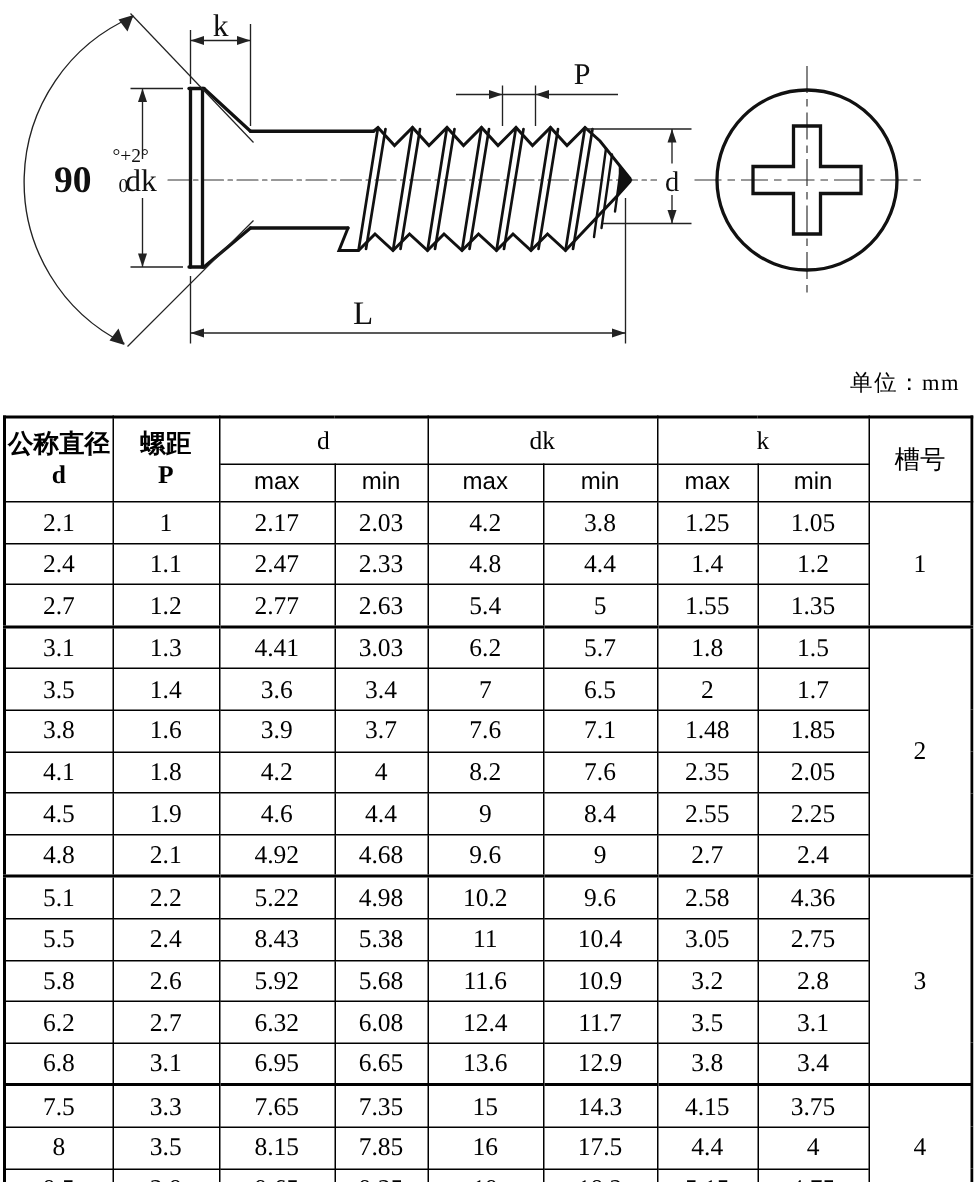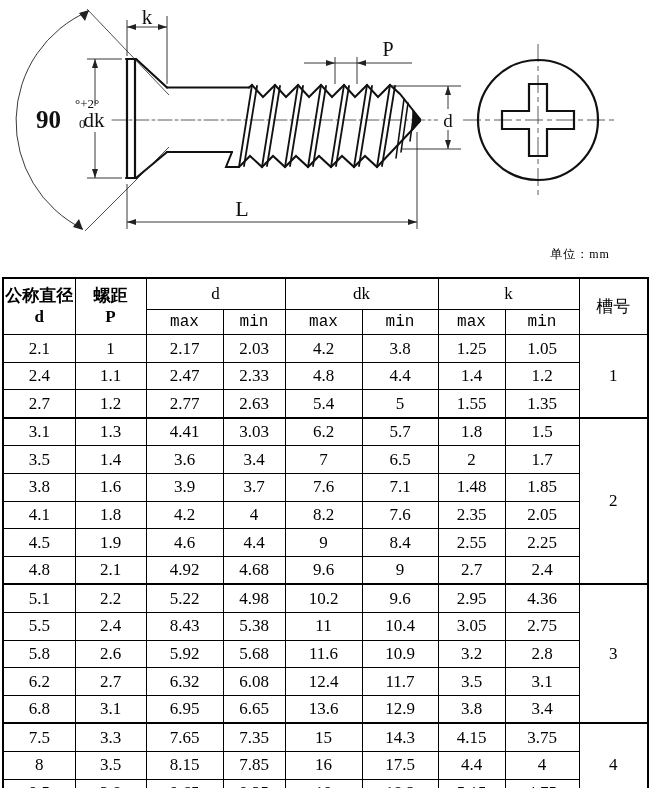--- a/index.html
+++ b/index.html
@@ -4,33 +4,33 @@
 <style>
   html,body{margin:0;padding:0;}
   body{
     width:649px;height:788px;background:#fff;position:relative;
     font-family:"Liberation Serif","DejaVu Serif",serif;color:#000;
     overflow:hidden;
   }
   #drawing{position:absolute;left:0;top:0;}
   .unit-label{
     position:absolute;left:520px;top:246px;width:120px;
-    font-size:12px;text-align:center;letter-spacing:1px;
+    font-size:15px;text-align:right;letter-spacing:1px;
   }
   table.spec{
     position:absolute;left:2px;top:277px;width:645px;
     border-collapse:collapse;table-layout:fixed;
     border:2px solid #000;
   }
   .spec th,.spec td{
     border:1px solid #000;text-align:center;vertical-align:middle;
     font-weight:normal;padding:0;font-size:17px;line-height:1.15;
   }
   .spec thead tr.h1 th{height:30px;font-size:17px;}
-  .spec thead tr.h2 th{height:24px;font-size:16px;font-family:Liberation Mono, monospace;}
+  .spec thead tr.h2 th{height:24px;font-size:16px;font-family:Liberation Sans, sans-serif;}
   .spec tbody td{height:26.6px;}
   .spec tr.group-start td{border-top:2px solid #000;}
   .hdr2line{line-height:1.2;font-weight:bold;}
   svg text{font-family:"Liberation Serif","DejaVu Serif",serif;fill:#101010;}
 </style>
 </head>
 <body>
 
 <svg id="drawing" width="649" height="245" viewBox="0 0 649 245">
 
@@ -271,21 +271,21 @@
         <td>2.7</td>
         <td>2.4</td>
       </tr>
       <tr class="group-start">
         <td>5.1</td>
         <td>2.2</td>
         <td>5.22</td>
         <td>4.98</td>
         <td>10.2</td>
         <td>9.6</td>
-        <td>2.95</td>
+        <td>2.58</td>
         <td>4.36</td>
         <td rowspan="5">3</td>
       </tr>
       <tr>
         <td>5.5</td>
         <td>2.4</td>
         <td>8.43</td>
         <td>5.38</td>
         <td>11</td>
         <td>10.4</td>

